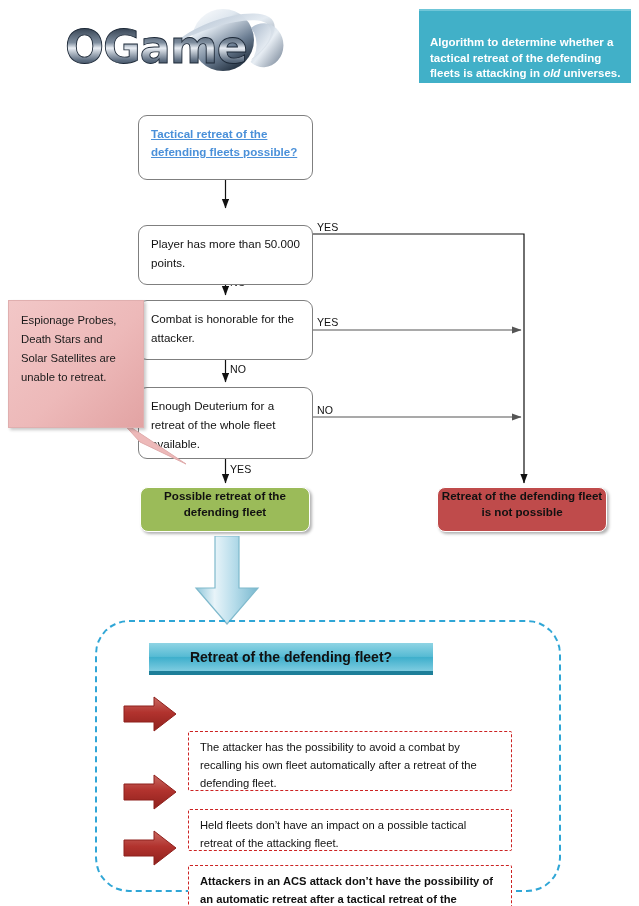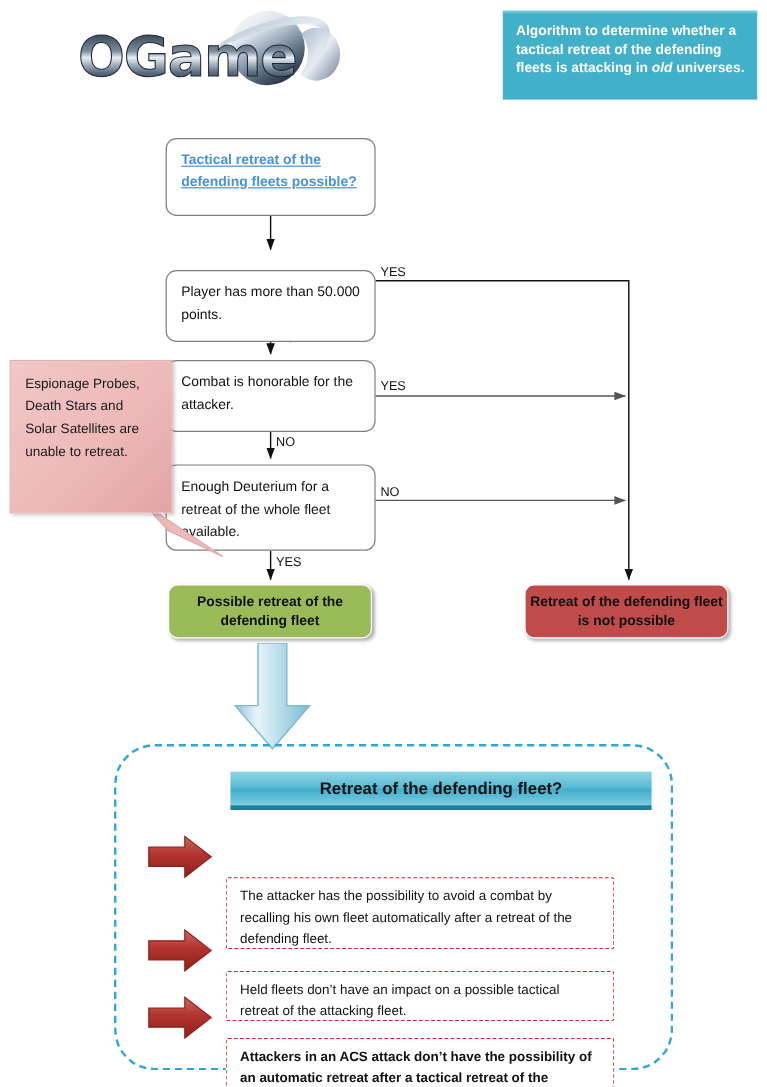--- a/index.html
+++ b/index.html
@@ -7,64 +7,64 @@
        font-family:"Liberation Sans","DejaVu Sans",sans-serif;
        -webkit-font-smoothing:antialiased;}
   .abs{position:absolute;box-sizing:border-box;}
 
   
   #logo{left:55px;top:8px;width:235px;height:75px;}
   #logo svg{display:block;}
 
   
   #topnote{left:419px;top:9px;width:212px;height:74px;background:#41B0C8;
-           border-top:2px solid #6fc6d8;padding:8px 9px 6px 11px;}
+           border-top:2px solid #6fc6d8;padding:24px 9px 6px 11px;}
   #topnote .t{color:#ffffff;font-size:11.5px;font-weight:bold;line-height:15.5px;}
   #topnote .t i{font-style:italic;}
 
   
   .fbox{border:1.1px solid #7f7f7f;border-radius:9px;background:#ffffff;}
   .fbox .txt{font-size:11.6px;color:#111;line-height:19px;}
   #q0{left:138px;top:115px;width:175px;height:65px;padding:9px 12px;}
   #q0 .txt{color:#4A90D9;font-weight:bold;line-height:18px;text-decoration:underline;}
   #q1{left:138px;top:213px;width:175px;height:60px;padding:8px 12px;margin-top:12px;}
   #q2{left:138px;top:300px;width:175px;height:60px;padding:8px 12px;}
   #q3{left:138px;top:387px;width:175px;height:72px;padding:8px 12px;}
 
   
   .lbl{font-size:10.6px;color:#111;}
 
   
   .res{border-radius:8px;border:1.3px solid #ffffff;
        box-shadow:2px 2px 3px rgba(0,0,0,.30);
-       display:flex;align-items:center;justify-content:center;text-align:center;}
+       display:flex;align-items:flex-start;justify-content:center;text-align:center;}
   .res .txt{font-size:11.6px;font-weight:bold;color:#111;line-height:16px;}
   #green{left:140px;top:487px;width:170px;height:45px;background:#9BBB59;}
   #red{left:437px;top:487px;width:170px;height:45px;background:#BF4B4B;}
 
   
   #callout{left:8px;top:300px;width:136px;height:128px;
            background:linear-gradient(135deg,#F2C7C7 0%,#EDB9B9 55%,#E2A3A3 100%);
            border:1px solid #E0AFAF;box-shadow:2px 2px 3px rgba(0,0,0,.22);
            padding:10px 14px 6px 12px;}
   #callout .txt{font-size:11.3px;color:#1a1a1a;line-height:19px;}
   #calloutTail{left:120px;top:418px;width:66px;height:48px;}
 
   
   #lines{left:0;top:0;width:639px;height:906px;pointer-events:none;}
 
   
   #panel{left:95px;top:620px;width:466px;height:272px;
          border:2px dashed #2FA6D6;border-radius:34px;background:transparent;}
 
   
-  #banner{left:149px;top:643px;width:351px;height:32px;
+  #banner{left:149px;top:643px;width:284px;height:32px;
           background:linear-gradient(180deg,#8FD4E4 0%,#57BBD4 48%,#3FAFCC 52%,#7ECCE0 100%);
           border-bottom:4px solid #1D7F99;
-          display:flex;align-items:center;justify-content:center;margin-left:43px;}
+          display:flex;align-items:center;justify-content:center;}
   #banner .txt{font-size:14px;font-weight:bold;color:#111;}
 
   
   .row{position:absolute;}
   .rowbox{border:1.4px dashed #CC2222;border-radius:2px;background:#fff;
           padding:6px 10px 6px 11px;box-sizing:border-box;margin-top:37px;}
   .rowbox .txt{font-size:11.2px;color:#111;line-height:18px;}
   .arrow{position:absolute;left:0;top:0;}
   #r0{left:122px;top:694px;} #r0 .rowbox{left:66px;top:0;position:absolute;width:324px;height:60px;}
   #r1{left:122px;top:772px;} #r1 .rowbox{left:66px;top:0;position:absolute;width:324px;height:42px;}

